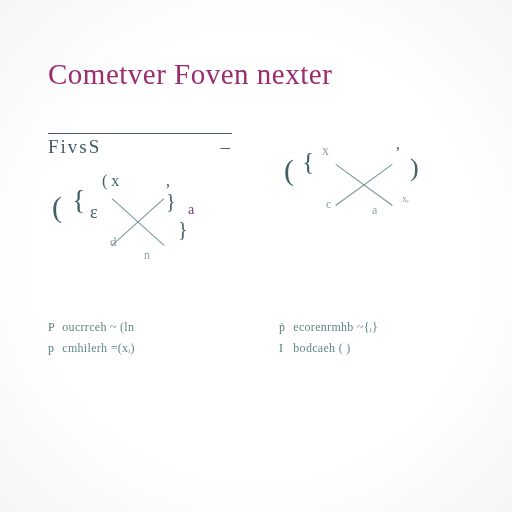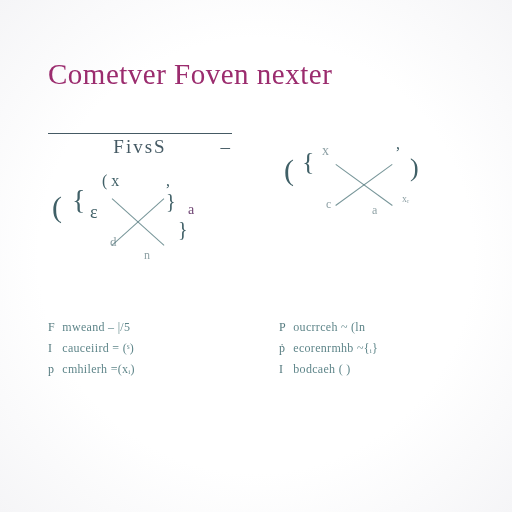--- a/index.html
+++ b/index.html
@@ -28,21 +28,20 @@
     font-weight: 500;
     color: #9b2c6e;
     letter-spacing: 0.5px;
     margin-bottom: 42px;
     white-space: nowrap;
   }
   .cols {
     display: flex;
     gap: 48px;
     margin-bottom: 38px;
-    text-align: center;
   }
   .col {
     flex: 1;
   }
   .col-head {
     font-size: 19px;
     color: #455a64;
     letter-spacing: 2px;
     border-top: 1.2px solid #455a64;
     padding-top: 2px;
@@ -146,20 +145,18 @@
         <span class="d-el" style="left:130px; top:20px; font-size:26px;">)</span>
         <span class="d-el faint" style="left:46px; top:64px; font-size:12px;">c</span>
         <span class="d-el faint" style="left:92px; top:70px; font-size:12px;">a</span>
         <span class="d-el faint" style="left:122px; top:60px; font-size:10px;">xᵣ</span>
       </div>
     </div>
 
   </div>
 
   <div class="notes">
-    <div class="note"><span class="sym">F</span> <span>mweand  – |/5</span></div>
     <div class="note"><span class="sym">P</span> <span>oucrrceh  ~ (ln</span></div>
-    <div class="note"><span class="sym">I</span> <span>cauceiird = (ˢ)</span></div>
     <div class="note"><span class="sym">ṗ</span> <span>ecorenrmhb ~{ᵢ}</span></div>
     <div class="note"><span class="sym">p</span> <span>cmhilerh =(xᵢ)</span></div>
     <div class="note"><span class="sym">I</span> <span>bodcaeh  ( )</span></div>
   </div>
 </div>
 
 </body></html>

